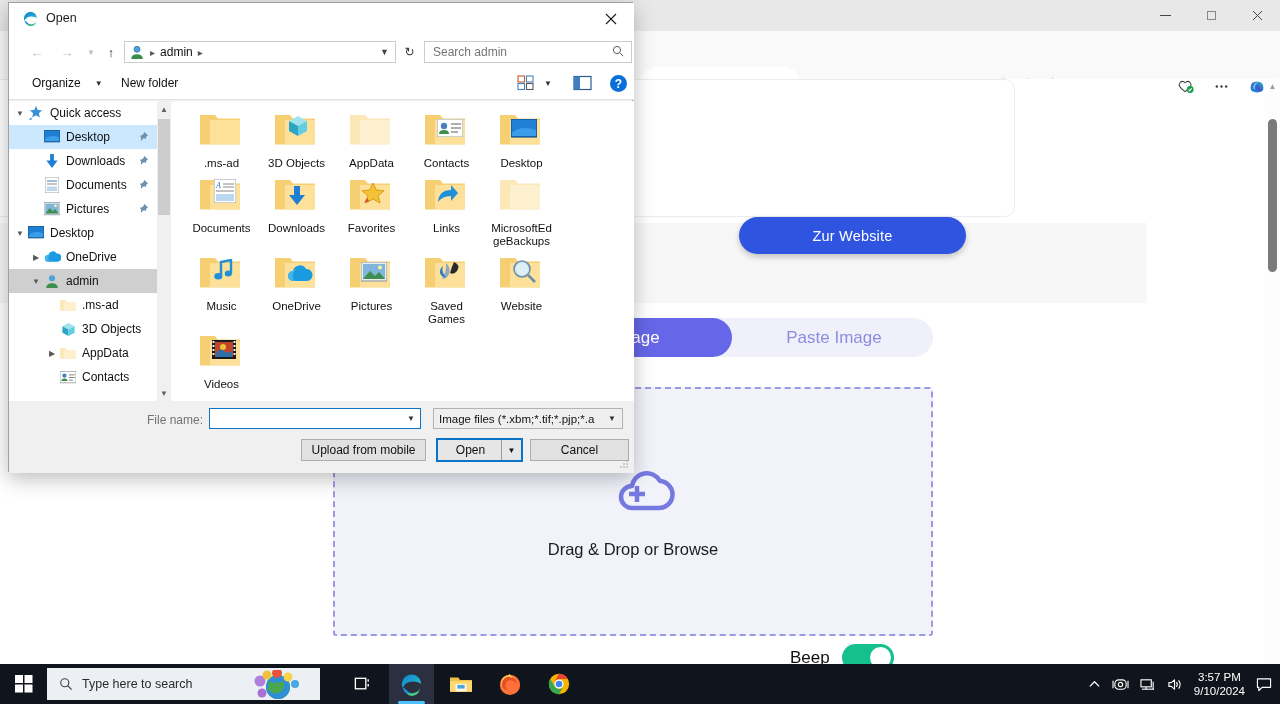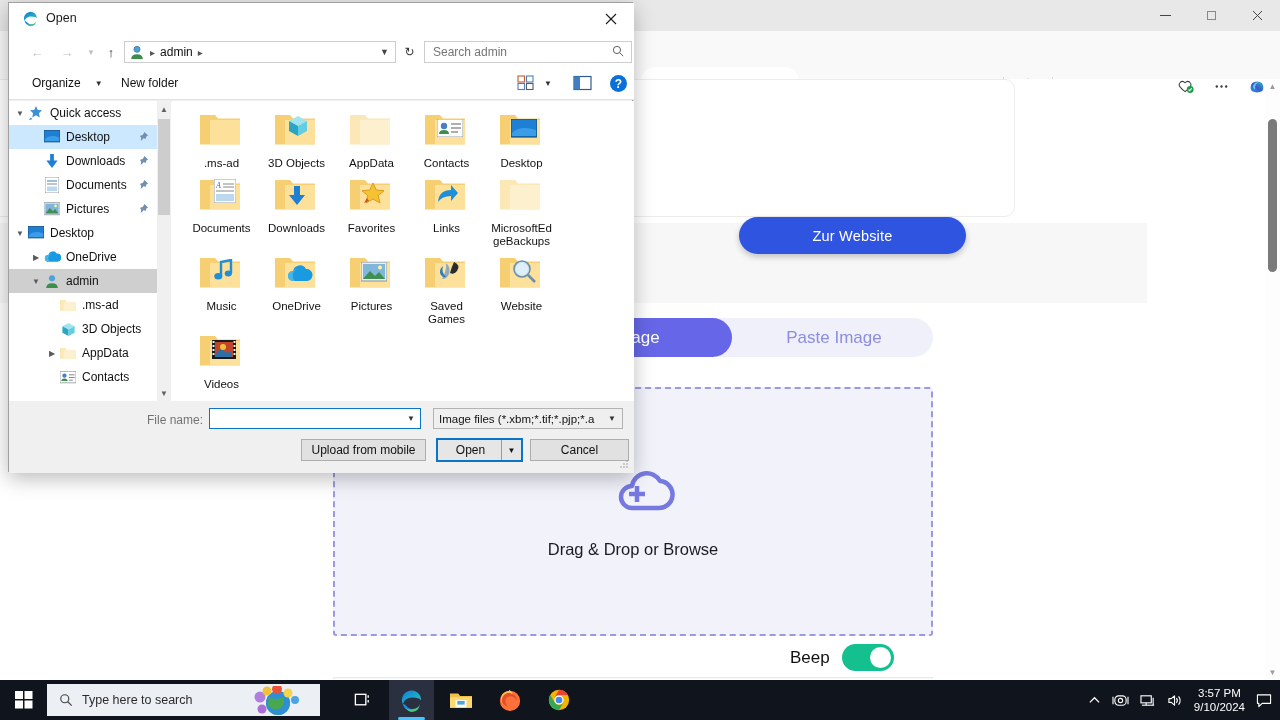--- a/index.html
+++ b/index.html
@@ -84,21 +84,21 @@
   .beep-lbl { color:#111; font-size:17px; }
   .toggle { width:52px; height:27px; background:#14c08e; border-radius:14px; position:relative;}
   .toggle .knob { position:absolute; right:3px; top:3px; width:21px; height:21px; background:#fff; border-radius:50%;}
 
   .adbox {
     position:absolute; left:333px; top:598px; width:600px; height:81px;
     background:#f7f9fb; border:1px solid #e6eaee;
   }
 
   
-  .taskbar { position:absolute; left:0; bottom:0; width:1280px; height:40px; background:#10141c; }
+  .taskbar { position:absolute; left:0; bottom:16px; width:1280px; height:40px; background:#10141c; }
   .start { position:absolute; left:0; top:0; width:47px; height:40px; display:flex; align-items:center; justify-content:center;}
   .tb-search {
     position:absolute; left:47px; top:4px; width:273px; height:32px;
     background:#eceff3; display:flex; align-items:center; padding-left:12px; gap:9px;
   }
   .tb-search-txt { color:#2b2b2b; font-size:12.5px; }
   .tb-search-globe { position:absolute; right:8px; top:2px; }
   .tb-app { position:absolute; top:0; width:45px; height:40px; display:flex; align-items:center; justify-content:center;}
   .tb-app.active { background:#2a3040; }
   .tb-app .under { position:absolute; bottom:0; left:9px; width:27px; height:3px; background:#4cc2ff; border-radius:2px;}

